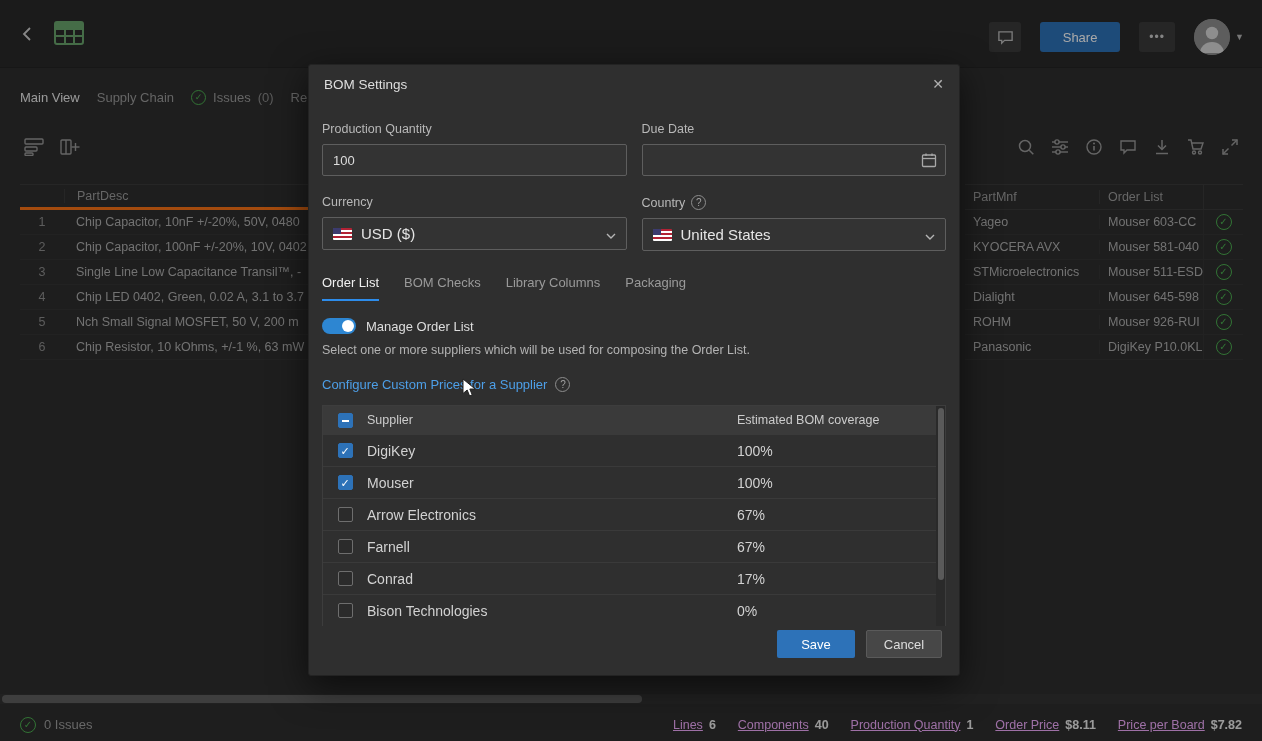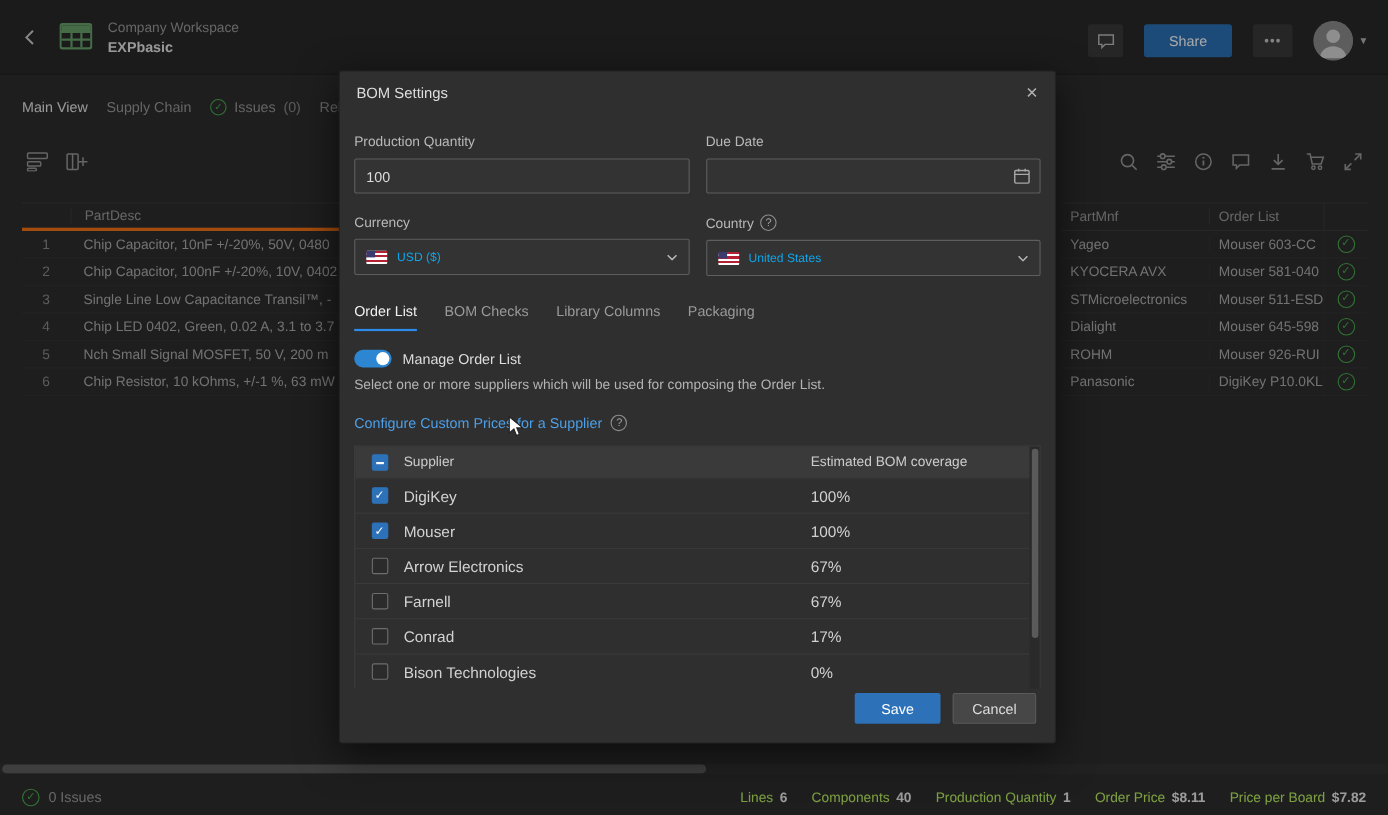--- a/index.html
+++ b/index.html
@@ -57,35 +57,35 @@
   .rt-row { height:25px; display:flex; align-items:center; border-bottom:1px solid #353535; color:#aeaeae; cursor:pointer; }
   .rt-row .rt-order, .rt-row .rt-check { border-left:1px solid #343434; }
 
   
   .hscroll { position:absolute; left:0; top:694px; width:1262px; height:10px; background:#333333; }
   .hscroll-thumb { position:absolute; left:2px; top:1px; width:640px; height:8px; border-radius:4px; background:#5f5f5f; cursor:grab; }
   .statusbar { position:absolute; left:0; top:708px; width:1262px; height:33px; display:flex; align-items:center; justify-content:space-between; padding:0 20px; }
   .sb-left { display:flex; align-items:center; gap:8px; color:#9e9e9e; font-size:13px; }
   .sb-right { display:flex; align-items:center; gap:22px; font-size:12.5px; }
   .stat { display:flex; align-items:center; gap:6px; }
-  .stat-label { color:#bef264; }
+  .stat-label { color:#f0abfc;text-decoration:underline; }
   .stat-value { color:#ececec; font-weight:bold; }
 
   
   .overlay { position:absolute; inset:0; background:rgba(0,0,0,0.34); z-index:10; }
   .modal { position:absolute; left:308px; top:64px; width:652px; height:612px; background:#2f2f2f; border:1px solid #232323; border-radius:3px; box-shadow:0 10px 36px rgba(0,0,0,0.6); z-index:20; }
   .modal-header { height:38px; display:flex; align-items:center; justify-content:space-between; padding:0 15px; }
   .modal-title { font-size:13.5px; color:#dedede; }
   .modal-close { color:#b0b0b0; font-size:14px; cursor:pointer; line-height:1; }
   .form-row { display:grid; grid-template-columns:1fr 1fr; column-gap:15px; padding:0 13px; }
   .field-label { font-size:12.5px; color:#b8b8b8; margin-top:19px; margin-bottom:8px; display:flex; align-items:center; gap:6px; }
   .text-input { width:100%; height:32px; background:#333333; border:1px solid #5e5e5e; border-radius:2px; color:#dcdcdc; font-size:13px; padding:0 10px; font-family:"Liberation Sans", sans-serif; outline:none; }
   .input-wrap { position:relative; }
   .input-icon { position:absolute; right:9px; top:8px; cursor:pointer; }
-  .select { height:33px; background:#333333; border:1px solid #5e5e5e; border-radius:2px; display:flex; align-items:center; gap:9px; padding:0 10px; cursor:pointer; color:#0ea5e9; font-size:11px; }
+  .select { height:33px; background:#333333; border:1px solid #5e5e5e; border-radius:2px; display:flex; align-items:center; gap:9px; padding:0 10px; cursor:pointer; color:#e5e5e5; font-size:15px; }
   .select .chev { margin-left:auto; }
   .flag-us { width:19px; height:12px; border-radius:1px; background:repeating-linear-gradient(#b22234 0 2px, #ffffff 2px 4px); position:relative; flex:0 0 auto; }
   .flag-us::after { content:""; position:absolute; left:0; top:0; width:8px; height:6px; background:#3c3b6e; }
   .help-icon { display:inline-block; width:15px; height:15px; border:1px solid #8d8d8d; border-radius:50%; color:#a2a2a2; font-size:10px; text-align:center; line-height:13px; cursor:pointer; flex:0 0 auto; }
 
   .modal-tabs { display:flex; gap:25px; padding:0 13px; margin-top:24px; font-size:13px; }
   .mtab { color:#9a9a9a; padding-bottom:9px; border-bottom:2px solid transparent; cursor:pointer; }
   .mtab.active { color:#f0f0f0; border-bottom-color:#2d8ceb; }
 
   .toggle-row { display:flex; align-items:center; gap:10px; padding:0 13px; margin-top:17px; }
@@ -130,24 +130,20 @@
     <span class="app-logo">
       <svg width="30" height="26" viewBox="0 0 30 26">
         <rect x="1" y="2" width="28" height="22" rx="2" fill="none" stroke="#69a56d" stroke-width="2"></rect>
         <rect x="2" y="3" width="26" height="6" fill="#69a56d"></rect>
         <line x1="1" y1="9" x2="29" y2="9" stroke="#69a56d" stroke-width="2"></line>
         <line x1="11" y1="9" x2="11" y2="23" stroke="#69a56d" stroke-width="2"></line>
         <line x1="20" y1="9" x2="20" y2="23" stroke="#69a56d" stroke-width="2"></line>
         <line x1="2" y1="16" x2="28" y2="16" stroke="#69a56d" stroke-width="2"></line>
       </svg>
     </span>
-    <div class="titles">
-      <div class="ws-name">Company Workspace</div>
-      <div class="proj-name">EXPbasic</div>
-    </div>
     <div class="topbar-right">
       <span class="icon-btn">
         <svg width="17" height="17" viewBox="0 0 18 18">
             <path d="M2 3 h14 v9 h-8 l-3 3 v-3 h-3 z" fill="none" stroke="#bdbdbd" stroke-width="1.4"></path>
           </svg>
       </span>
       <span class="share-btn">Share</span>
       <span class="more-btn">•••</span>
       <span class="avatar-wrap">
         <span class="avatar">

